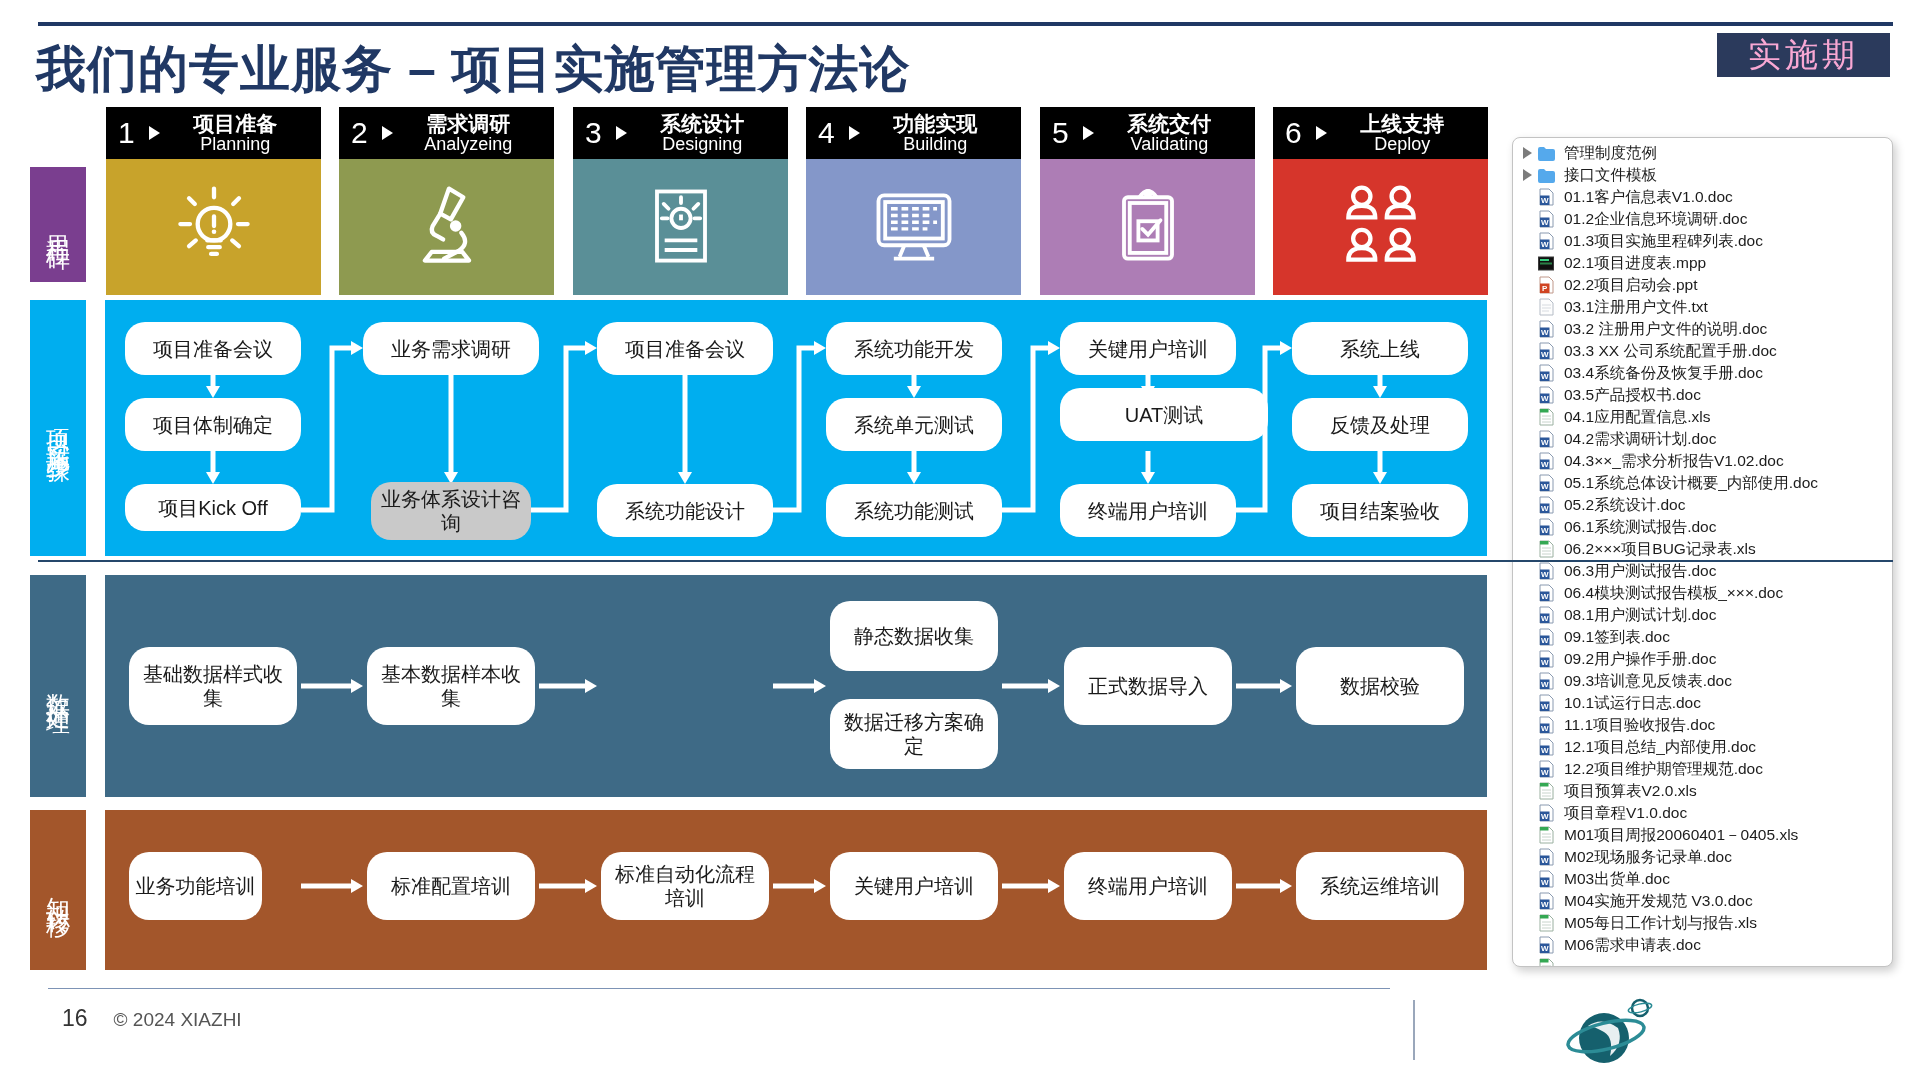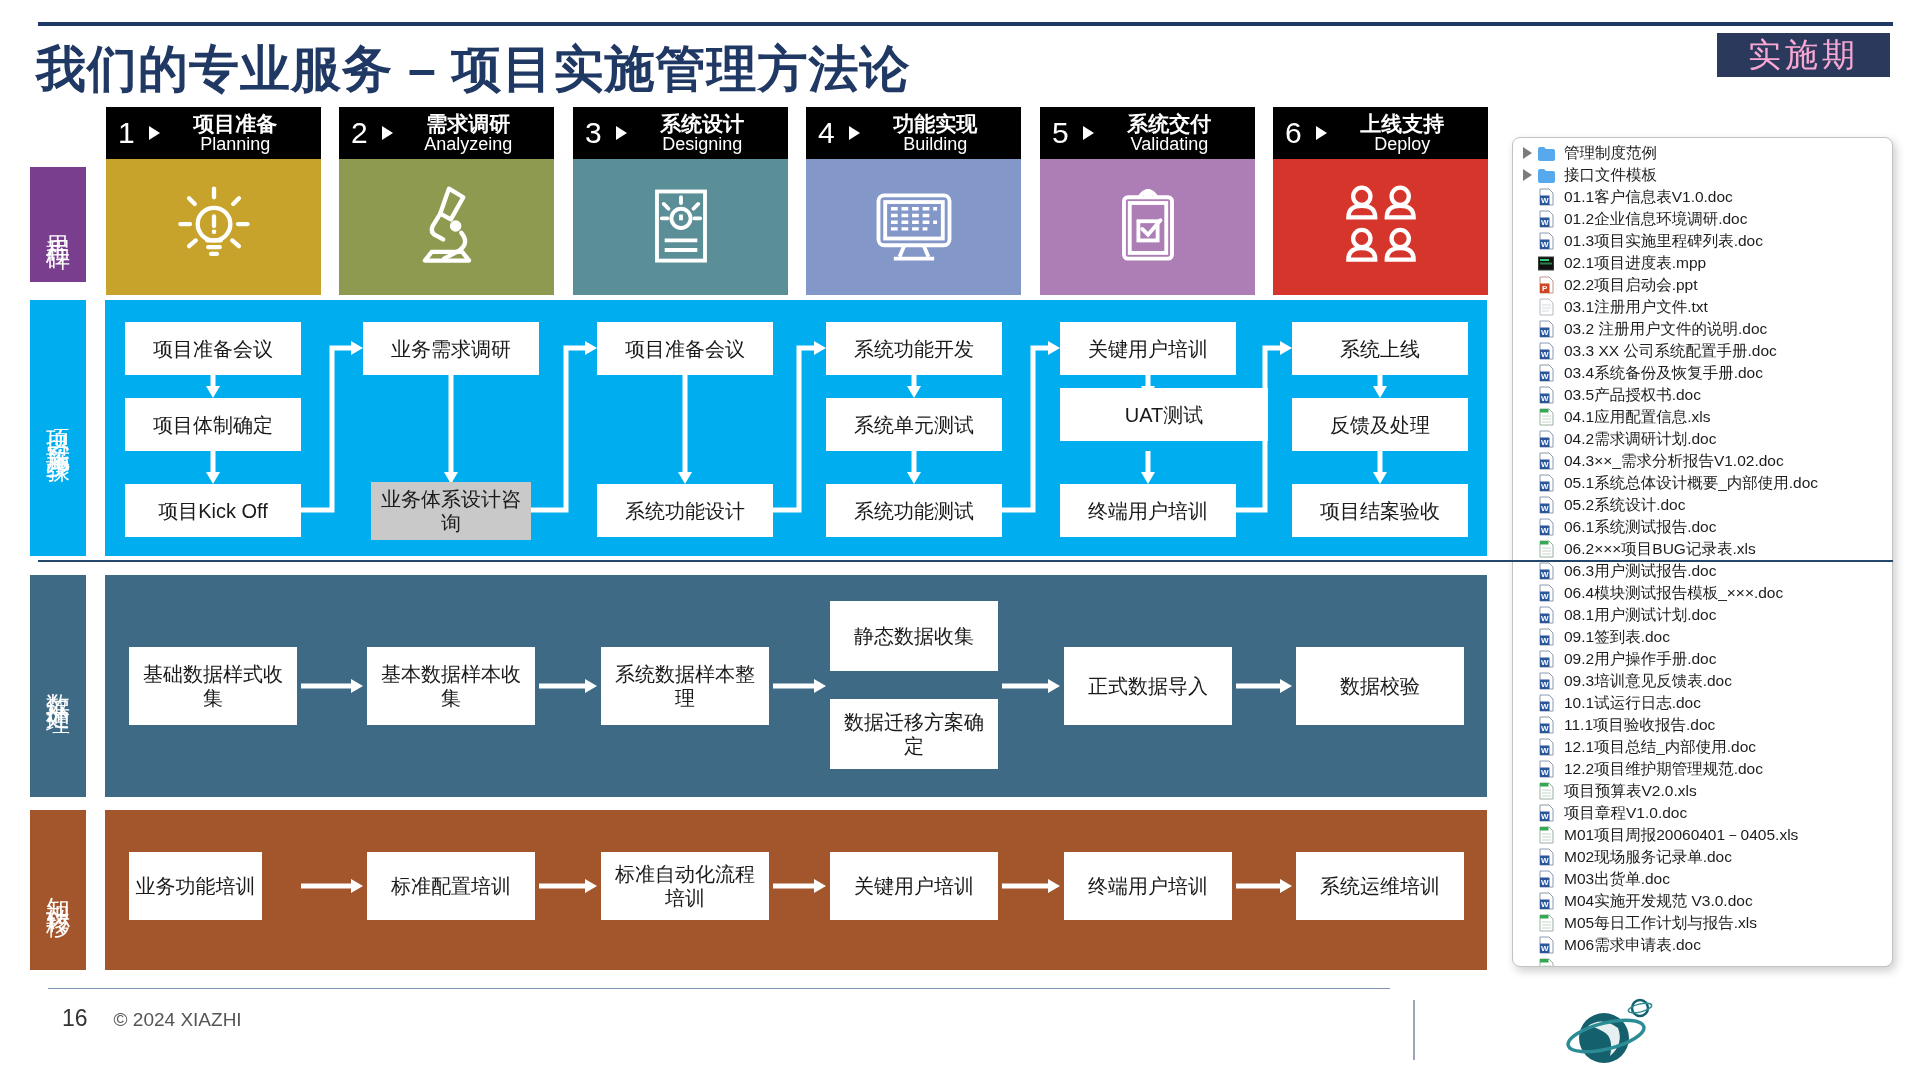--- a/index.html
+++ b/index.html
@@ -24,21 +24,21 @@
   .phase-en{font-size:18px;font-weight:400;}
   .phase-tile{margin-top:0;height:136px;display:flex;align-items:center;justify-content:center;}
   .phase-tile svg{width:96px;height:96px;}
   
   .vlabel{position:absolute;left:30px;width:56px;color:#fff;display:flex;align-items:center;
           justify-content:center;writing-mode:vertical-rl;font-size:24px;letter-spacing:6px;}
   
   .band{position:absolute;left:105px;width:1382px;}
   .band svg.connectors{position:absolute;left:0;top:0;}
   .flow-box{position:absolute;background:#fff;color:#1a1a1a;display:flex;align-items:center;
-            justify-content:center;text-align:center;font-size:20px;line-height:1.2;padding:14px 6px;}
+            justify-content:center;text-align:center;font-size:20px;line-height:1.2;padding:14px 6px;border-radius:20px;}
   .flow-box.gray{background:#c9c9c9;}
   .divider{position:absolute;background:#25476b;z-index:30;}
   
   .file-panel{position:absolute;left:1512px;top:137px;width:381px;height:830px;background:#fff;
               border:1px solid #c3c3c3;border-radius:8px;box-shadow:3px 4px 10px rgba(0,0,0,.2);
               overflow:hidden;z-index:20;padding:4px 0 0 0;}
   .file-row{display:flex;align-items:center;height:22px;padding-left:10px;white-space:nowrap;}
   .file-tri{width:14px;flex:0 0 14px;display:flex;align-items:center;}
   .file-tri .tri{width:0;height:0;border-left:9px solid #7c7c7c;border-top:6px solid transparent;
                  border-bottom:6px solid transparent;}
@@ -229,21 +229,21 @@
         <polygon points="1043,184 1036,172 1050,172" fill="#fff"></polygon>
         <polyline points="1131,210 1160,210 1160,48 1175,48" fill="none" stroke="#fff" stroke-width="5"></polyline>
         <polygon points="1187,48 1175,55 1175,41" fill="#fff"></polygon>
         <polyline points="1275,75 1275,86" fill="none" stroke="#fff" stroke-width="5"></polyline>
         <polygon points="1275,98 1268,86 1282,86" fill="#fff"></polygon>
         <polyline points="1275,151 1275,172" fill="none" stroke="#fff" stroke-width="5"></polyline>
         <polygon points="1275,184 1268,172 1282,172" fill="#fff"></polygon>
       </svg>
       <div class="flow-box" style="left: 20px; top: 22px; width: 176px; height: 53px;">项目准备会议</div>
       <div class="flow-box" style="left: 20px; top: 98px; width: 176px; height: 53px;">项目体制确定</div>
-      <div class="flow-box" style="left: 20px; top: 184px; width: 176px; height: 53px;">项目Kick Off</div>
+      <div class="flow-box" style="left: 20px; top: 184px; width: 176px; height: 47px;">项目Kick Off</div>
       <div class="flow-box" style="left: 258px; top: 22px; width: 176px; height: 53px;">业务需求调研</div>
       <div class="flow-box gray" style="left: 266px; top: 182px; width: 160px; height: 58px;">业务体系设计咨询</div>
       <div class="flow-box" style="left: 492px; top: 22px; width: 176px; height: 53px;">项目准备会议</div>
       <div class="flow-box" style="left: 492px; top: 184px; width: 176px; height: 53px;">系统功能设计</div>
       <div class="flow-box" style="left: 721px; top: 22px; width: 176px; height: 53px;">系统功能开发</div>
       <div class="flow-box" style="left: 721px; top: 98px; width: 176px; height: 53px;">系统单元测试</div>
       <div class="flow-box" style="left: 721px; top: 184px; width: 176px; height: 53px;">系统功能测试</div>
       <div class="flow-box" style="left: 955px; top: 22px; width: 176px; height: 53px;">关键用户培训</div>
       <div class="flow-box" style="left: 955px; top: 88px; width: 208px; height: 53px;">UAT测试</div>
       <div class="flow-box" style="left: 955px; top: 184px; width: 176px; height: 53px;">终端用户培训</div>
@@ -259,21 +259,20 @@
         <polygon points="492,111 480,118 480,104" fill="#fff"></polygon>
         <polyline points="668,111 709,111" fill="none" stroke="#fff" stroke-width="5"></polyline>
         <polygon points="721,111 709,118 709,104" fill="#fff"></polygon>
         <polyline points="897,111 943,111" fill="none" stroke="#fff" stroke-width="5"></polyline>
         <polygon points="955,111 943,118 943,104" fill="#fff"></polygon>
         <polyline points="1131,111 1175,111" fill="none" stroke="#fff" stroke-width="5"></polyline>
         <polygon points="1187,111 1175,118 1175,104" fill="#fff"></polygon>
       </svg>
       <div class="flow-box" style="left: 24px; top: 72px; width: 168px; height: 78px;">基础数据样式收集</div>
       <div class="flow-box" style="left: 262px; top: 72px; width: 168px; height: 78px;">基本数据样本收集</div>
-      <div class="flow-box" style="left: 496px; top: 72px; width: 168px; height: 78px;">系统数据样本整理</div>
       <div class="flow-box" style="left: 725px; top: 26px; width: 168px; height: 70px;">静态数据收集</div>
       <div class="flow-box" style="left: 725px; top: 124px; width: 168px; height: 70px;">数据迁移方案确定</div>
       <div class="flow-box" style="left: 959px; top: 72px; width: 168px; height: 78px;">正式数据导入</div>
       <div class="flow-box" style="left: 1191px; top: 72px; width: 168px; height: 78px;">数据校验</div>
     </div>
   <div class="band" id="band-knowledge" style="top: 810px; height: 160px; background: rgb(163, 86, 43);">
       <svg width="1382" height="160" class="connectors">
         <polyline points="196,76 246,76" fill="none" stroke="#fff" stroke-width="5"></polyline>
         <polygon points="258,76 246,83 246,69" fill="#fff"></polygon>
         <polyline points="434,76 480,76" fill="none" stroke="#fff" stroke-width="5"></polyline>

